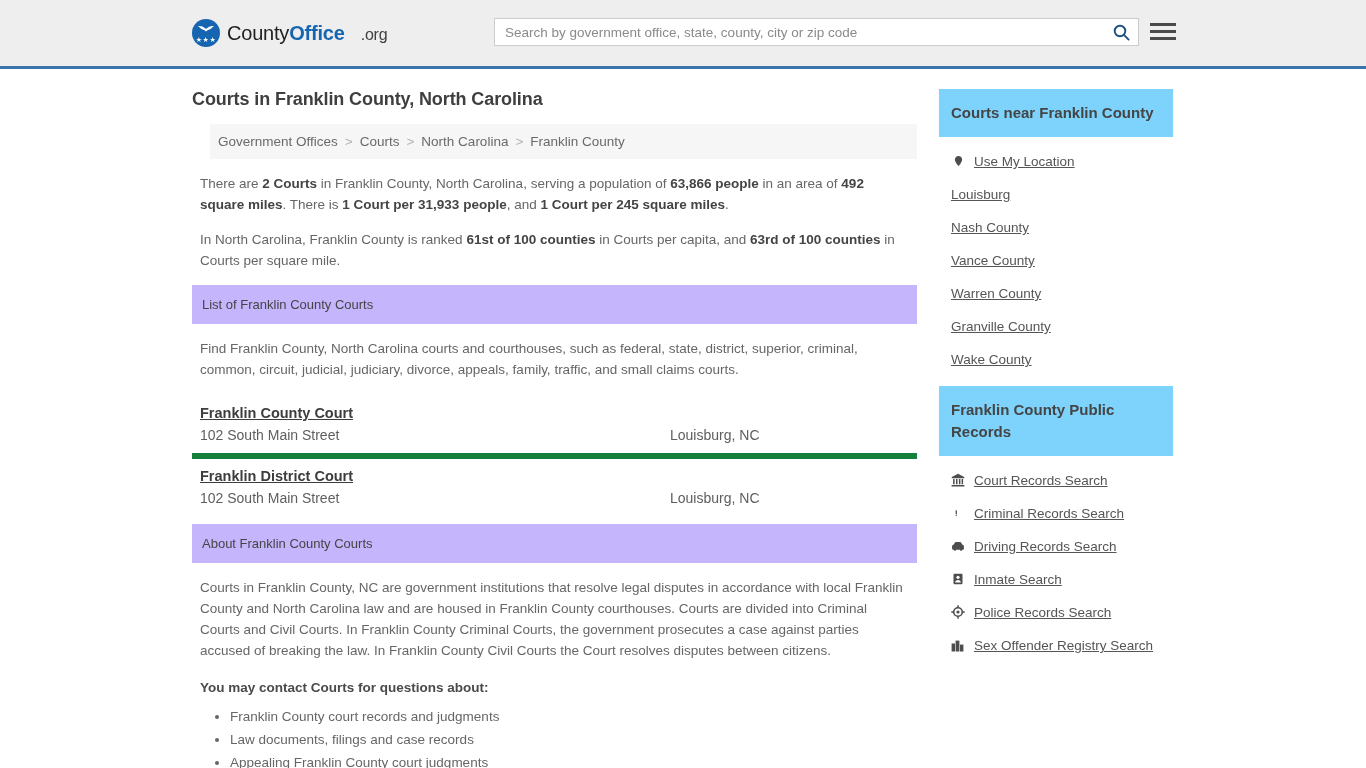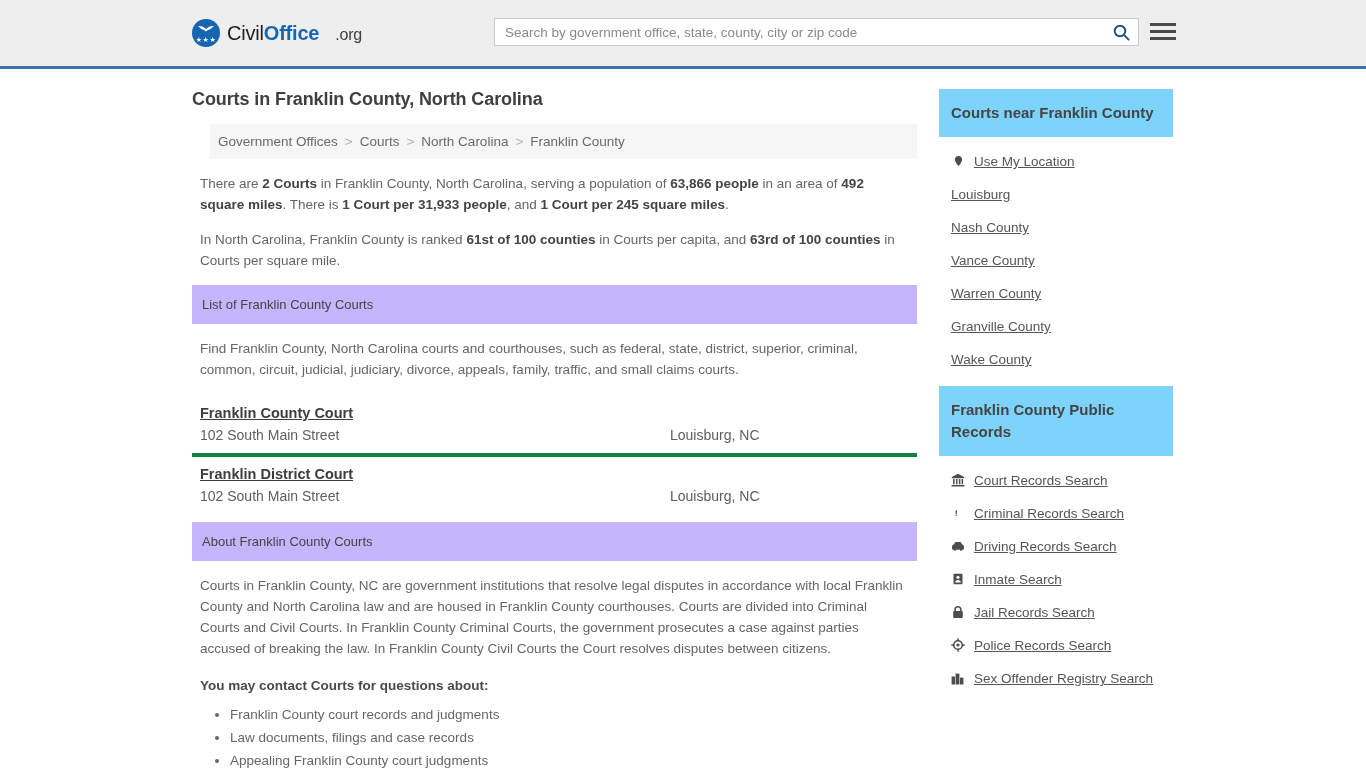--- a/index.html
+++ b/index.html
@@ -190,21 +190,21 @@
     font-size: 13.5px;
     line-height: 21px;
     color: #666666;
     margin-bottom: 2px;
   }
 
   
   .court-list { margin-top: 6px; }
   .court-row {
     padding: 8px 8px 10px 8px;
-    border-bottom: 4px solid #15803d;
+    border-bottom: 6px solid #15803d;
   }
   .court-row:last-child { border-bottom: none; }
   .court-name {
     font-size: 14.5px;
     font-weight: bold;
     color: #3d3d3d;
     text-decoration: underline;
     display: inline-block;
     margin-bottom: 6px;
     cursor: pointer;
@@ -250,21 +250,21 @@
 <body>
 
 <div class="site-header">
   <a class="brand" href="#">
     <span class="brand-seal">
       <svg class="eagle" viewBox="0 0 18 9">
         <path d="M1 1 Q5 0.5 8.2 3.2 L9 4 L9.8 3.2 Q13 0.5 17 1 Q14.5 4 10.5 5.2 L9 6.6 L7.5 5.2 Q3.5 4 1 1 Z" fill="#ffffff"></path>
       </svg>
       <span class="stars">★★★</span>
     </span>
-    <span class="brand-text"><span>Civil</span><span class="bold-blue">Office</span><span class="tld">.org</span></span>
+    <span class="brand-text"><span>County</span><span class="bold-blue">Office</span><span class="tld">.org</span></span>
   </a>
 
   <div class="search-wrap">
     <input class="search-input" type="text" placeholder="Search by government office, state, county, city or zip code" style="">
     <button class="search-btn">
       <svg width="17" height="17" viewBox="0 0 17 17">
         <circle cx="7" cy="7" r="5.3" fill="none" stroke="#1c4f82" stroke-width="1.9"></circle>
         <line x1="10.9" y1="10.9" x2="15.6" y2="15.6" stroke="#1c4f82" stroke-width="1.9" stroke-linecap="round"></line>
       </svg>
     </button>
@@ -394,29 +394,20 @@
               <svg viewBox="0 0 12 14" width="10" height="14">
                 <rect x="0.6" y="0.6" width="10.8" height="12.8" rx="1.2" fill="#4d4d4d"></rect>
                 <circle cx="6" cy="5" r="1.9" fill="#ffffff"></circle>
                 <path d="M2.6 11.2c0-1.8 1.5-3 3.4-3s3.4 1.2 3.4 3z" fill="#ffffff"></path>
               </svg>
             </span>
             <a class="side-link" href="#">Inmate Search</a>
           </div>
           <div class="side-link-row">
             <span class="side-icon">
-              <svg viewBox="0 0 13 14" width="12" height="14">
-                <path d="M3.4 6V4.4a3.1 3.1 0 0 1 6.2 0V6" fill="none" stroke="#4d4d4d" stroke-width="1.7"></path>
-                <rect x="1.3" y="5.8" width="10.4" height="7.6" rx="1" fill="#4d4d4d"></rect>
-              </svg>
-            </span>
-            <a class="side-link" href="#">Jail Records Search</a>
-          </div>
-          <div class="side-link-row">
-            <span class="side-icon">
               <svg viewBox="0 0 14 14" width="14" height="14">
                 <circle cx="7" cy="7" r="4.3" fill="none" stroke="#4d4d4d" stroke-width="1.6"></circle>
                 <circle cx="7" cy="7" r="1.6" fill="#4d4d4d"></circle>
                 <rect x="6.3" y="0.3" width="1.5" height="2.6" fill="#4d4d4d"></rect>
                 <rect x="6.3" y="11.1" width="1.5" height="2.6" fill="#4d4d4d"></rect>
                 <rect x="0.3" y="6.3" width="2.6" height="1.5" fill="#4d4d4d"></rect>
                 <rect x="11.1" y="6.3" width="2.6" height="1.5" fill="#4d4d4d"></rect>
               </svg>
             </span>
             <a class="side-link" href="#">Police Records Search</a>

